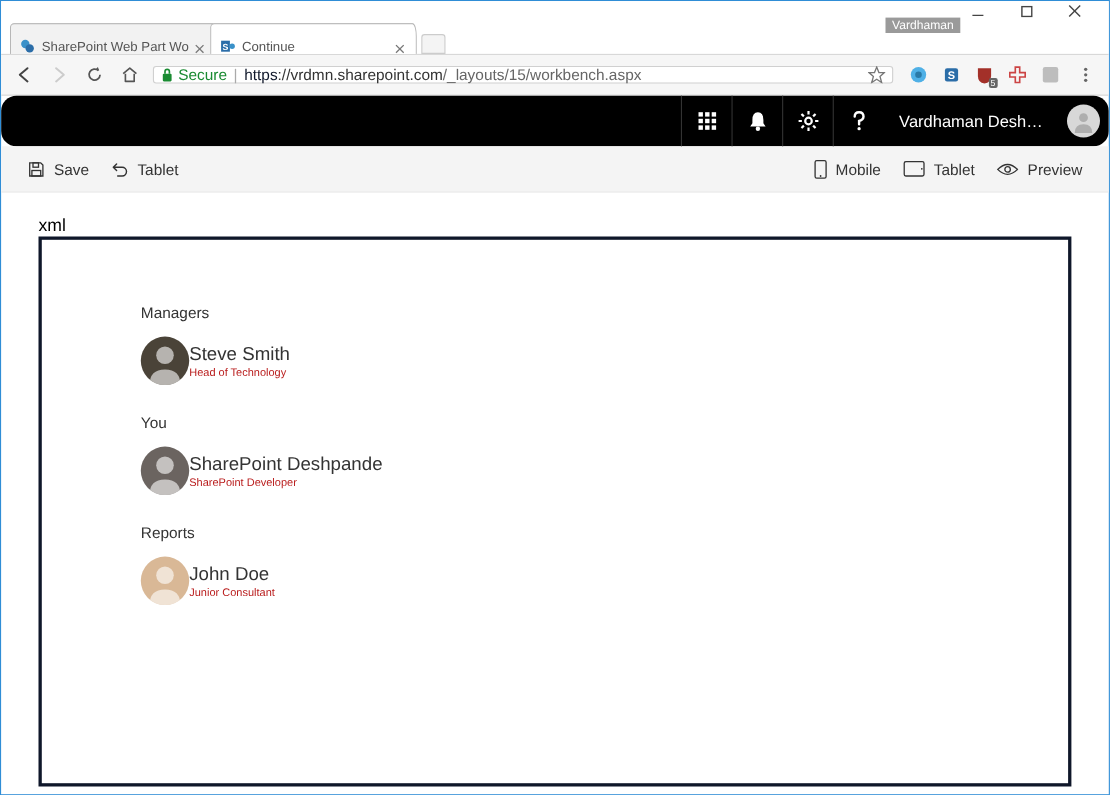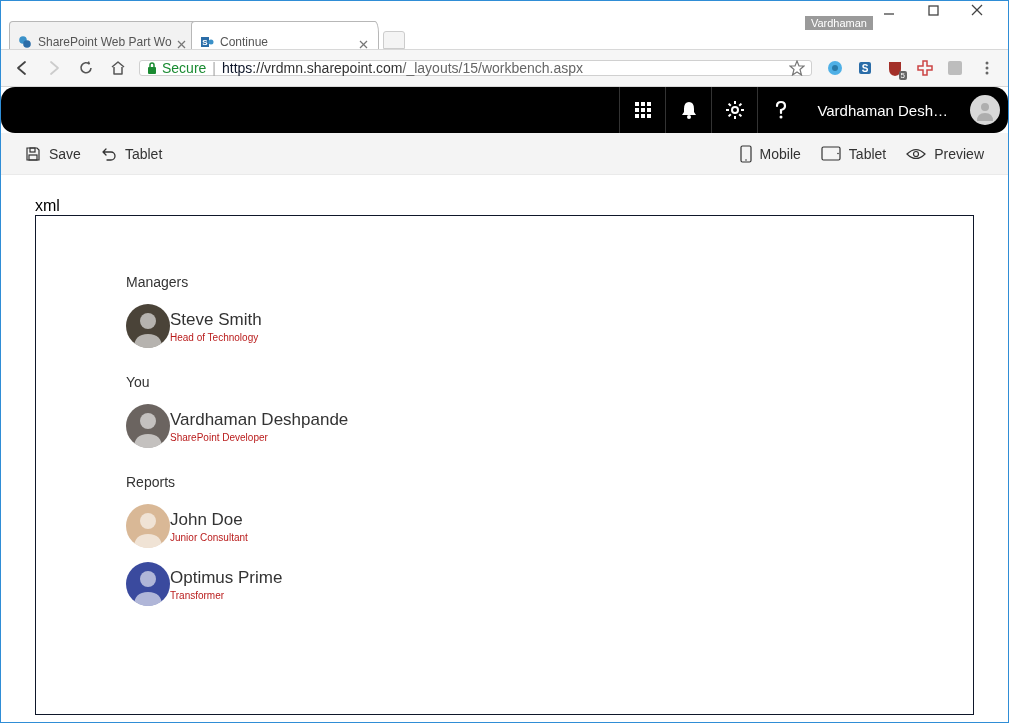--- a/index.html
+++ b/index.html
@@ -42,21 +42,21 @@
   .suiteavatar { width: 46px; display: flex; align-items: center; justify-content: center; }
   .avatarcircle { width: 30px; height: 30px; border-radius: 50%; background: #d8d8d8; display: flex; align-items: center; justify-content: center; }
 
   
   .cmdbar { height: 42px; background: #f4f4f4; border-bottom: 1px solid #eaeaea; display: flex; align-items: center; padding: 0 24px; justify-content: space-between; color: #333; font-size: 14px; }
   .cmdgroup { display: flex; align-items: center; gap: 20px; }
   .cmdbtn { display: flex; align-items: center; gap: 8px; color: #333; }
 
   
   .canvas { padding: 22px 34px; }
-  .card { border: 1px solid #0f172a; min-height: 500px; padding: 58px 90px; }
+  .card { border: 3px solid #0f172a; min-height: 500px; padding: 58px 90px; }
   .sectionhead { font-size: 14px; color: #333; margin-bottom: 14px; margin-top: 26px; }
   .sectionhead:first-child { margin-top: 0; }
   .person { display: flex; align-items: center; gap: 0; margin-bottom: 14px; }
   .pavatar { width: 44px; height: 44px; border-radius: 50%; background: #888; display: flex; align-items: center; justify-content: center; overflow: hidden; flex-shrink: 0; }
   .pinfo .pname { font-size: 17px; color: #333; line-height: 1.3; }
   .pinfo .ptitle { font-size: 10px; color: #b91c1c; }
 
   svg { display: block; }
 </style>
 </head>
@@ -325,45 +325,33 @@
 
     <div class="sectionhead">You</div>
     <div class="person">
       <div class="pavatar" style="background:#6b6460">
         <svg width="44" height="44" viewBox="0 0 44 44">
             <circle cx="22" cy="17" r="8" fill="rgba(255,255,255,.6)"></circle>
             <path d="M8 44 Q8 30 22 30 Q36 30 36 44 Z" fill="rgba(255,255,255,.6)"></path>
           </svg>
       </div>
       <div class="pinfo">
-        <div class="pname">Vardhaman Deshpande</div>
+        <div class="pname">SharePoint Deshpande</div>
         <div class="ptitle">SharePoint Developer</div>
       </div>
     </div>
 
     <div class="sectionhead">Reports</div>
     <div class="person">
       <div class="pavatar" style="background:#d9b896">
         <svg width="44" height="44" viewBox="0 0 44 44">
             <circle cx="22" cy="17" r="8" fill="rgba(255,255,255,.6)"></circle>
             <path d="M8 44 Q8 30 22 30 Q36 30 36 44 Z" fill="rgba(255,255,255,.6)"></path>
           </svg>
       </div>
       <div class="pinfo">
         <div class="pname">John Doe</div>
         <div class="ptitle">Junior Consultant</div>
       </div>
     </div>
-    <div class="person">
-      <div class="pavatar" style="background:#3a4a9e">
-        <svg width="44" height="44" viewBox="0 0 44 44">
-            <circle cx="22" cy="17" r="8" fill="rgba(255,255,255,.6)"></circle>
-            <path d="M8 44 Q8 30 22 30 Q36 30 36 44 Z" fill="rgba(255,255,255,.6)"></path>
-          </svg>
-      </div>
-      <div class="pinfo">
-        <div class="pname">Optimus Prime</div>
-        <div class="ptitle">Transformer</div>
-      </div>
-    </div>
 
   </div>
 </div>
 
 </body></html>

